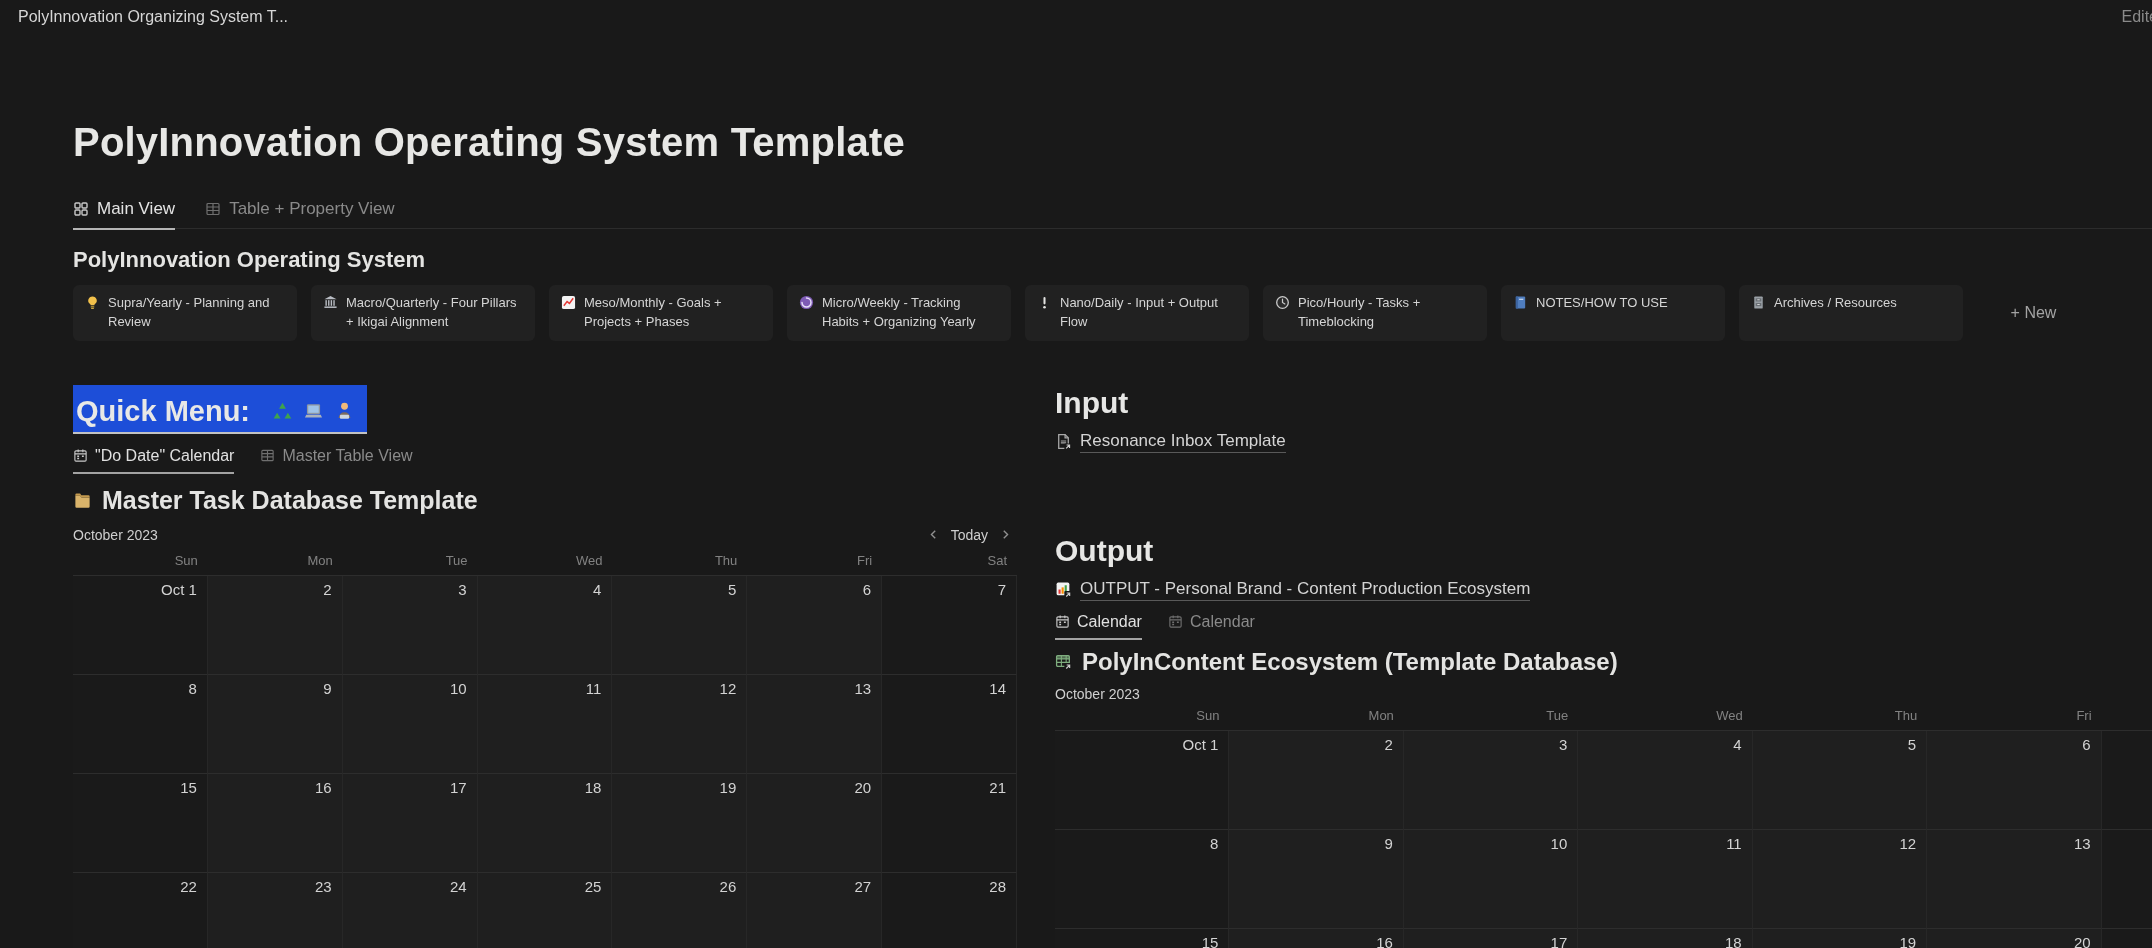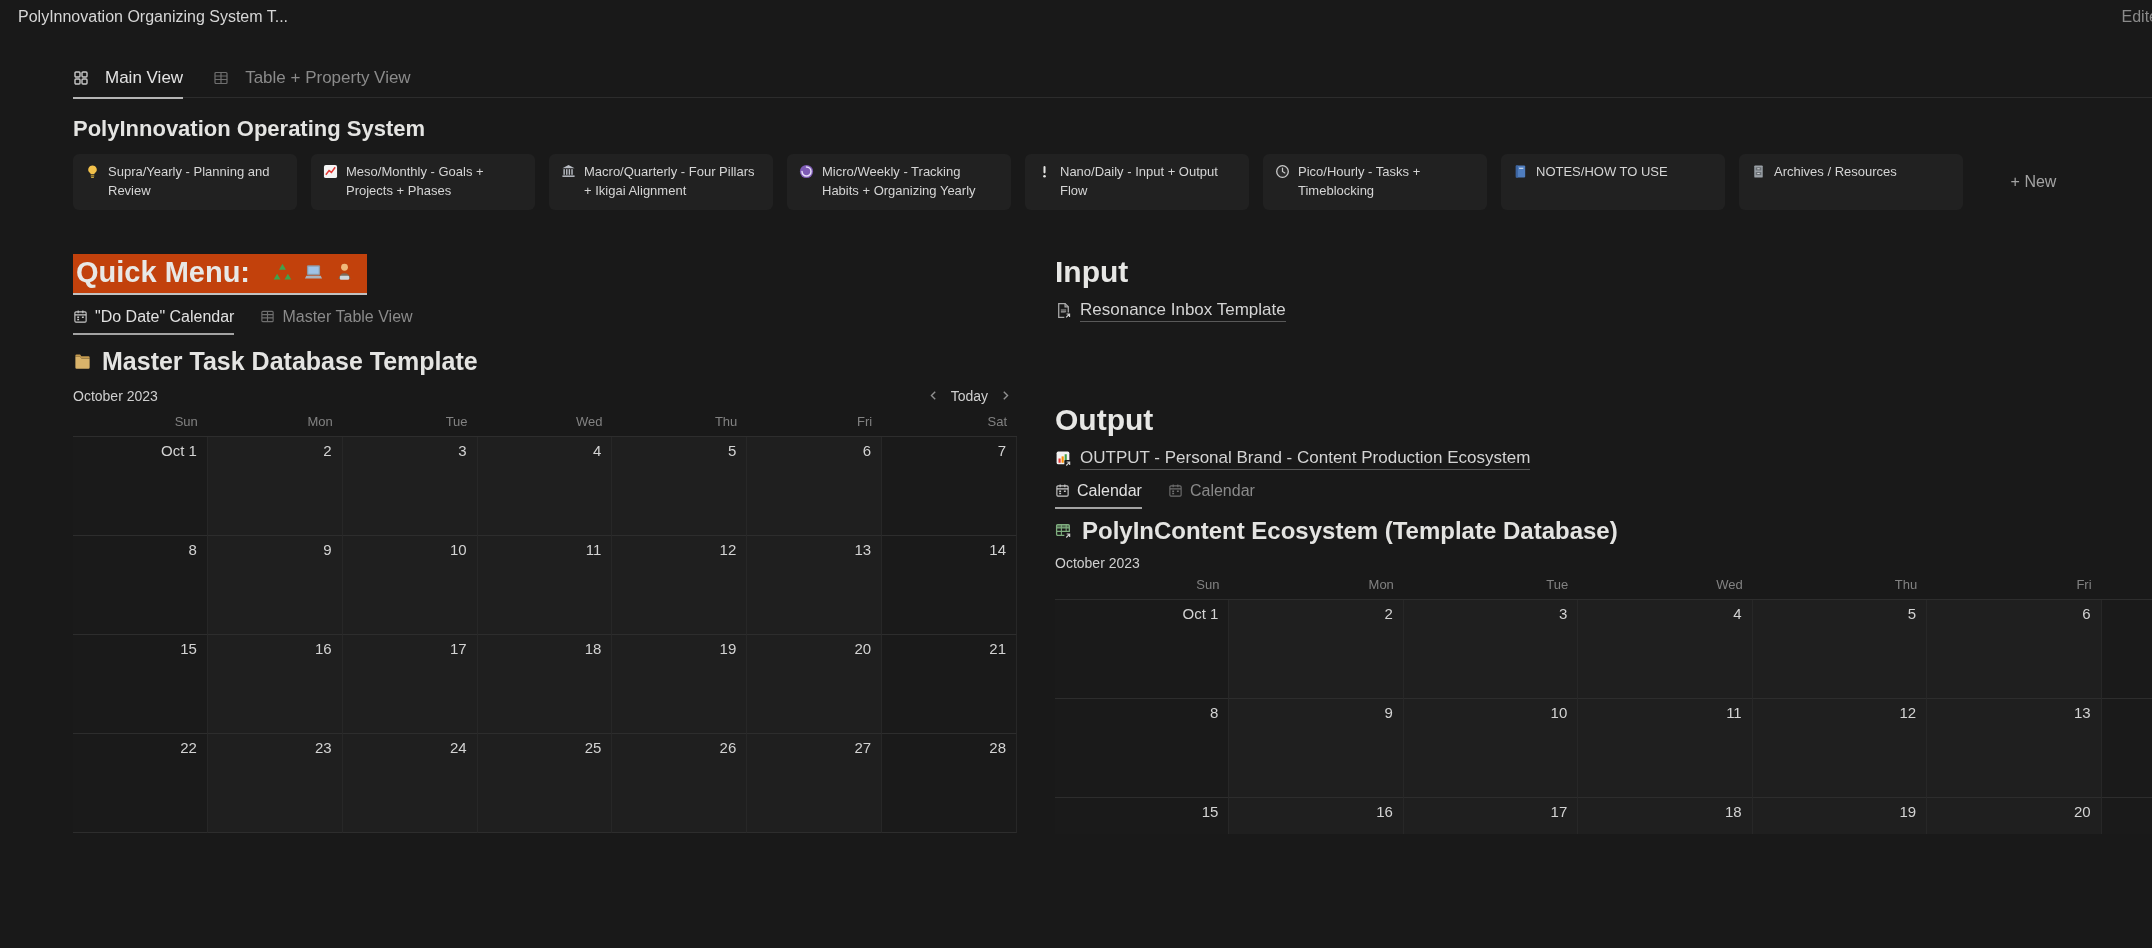--- a/index.html
+++ b/index.html
@@ -12,41 +12,41 @@
   
   .topbar{height:34px;display:flex;align-items:center;padding-left:18px;position:relative;}
   .breadcrumb{font-size:16px;color:#d6d6d6;}
   .edited{position:absolute;right:-6px;top:8px;font-size:16px;color:#8a8a8a;white-space:nowrap;}
 
   
   .content{padding-left:73px;}
   .page-title{margin-top:86px;font-size:40px;font-weight:700;color:#e7e7e5;letter-spacing:.2px;}
 
   .view-tabs{margin-top:34px;display:flex;gap:30px;border-bottom:1px solid #2c2c2c;width:2079px;}
-  .vtab{display:flex;align-items:center;gap:16px;font-size:17px;color:#8a8a8a;padding-bottom:9px;cursor:pointer;}
+  .vtab{display:flex;align-items:center;gap:8px;font-size:17px;color:#8a8a8a;padding-bottom:9px;cursor:pointer;}
   .vtab.active{color:#e3e3e3;box-shadow:0 2px 0 0 #b5b5b5;}
   .vtab .icon{color:#6f6f6f;}
   .vtab.active .icon{color:#c9c9c9;}
 
   .section-heading{margin-top:18px;font-size:22px;font-weight:700;color:#e4e4e2;}
 
   .cards-outer{margin-top:12px;display:flex;gap:14px;width:2017px;align-items:stretch;}
   .card{flex:0 0 200px;background:#212121;border-radius:6px;padding:9px 12px;display:flex;gap:8px;
         align-items:flex-start;font-size:13px;line-height:1.45;color:#d5d5d5;cursor:pointer;}
   .card .icon{margin-top:1px;}
   .new-button{flex:1;display:flex;align-items:center;justify-content:center;color:#a3a3a3;
               font-size:16px;border-radius:6px;cursor:pointer;}
 
   .columns{margin-top:44px;display:flex;gap:38px;align-items:flex-start;}
   .col-left{flex:none;width:944px;}
   .col-right{flex:none;width:1221px;}
 
   
-  .qm-inner{display:inline-flex;align-items:center;gap:22px;background:#c2410c;
-            border-bottom:2px solid #c2c2c2;padding:2px 12px 4px 3px;
+  .qm-inner{display:inline-flex;align-items:center;gap:22px;background:#1d4ed8;
+            border-bottom:2px solid #c2c2c2;padding:10px 12px 4px 3px;
             font-size:29px;font-weight:700;color:#e8e8e6;}
   .qm-icons{display:inline-flex;gap:10px;align-items:center;}
 
   .small-tabs{display:flex;gap:26px;margin-top:13px;}
   .stab{display:flex;align-items:center;gap:7px;font-size:16px;color:#8a8a8a;padding-bottom:7px;cursor:pointer;}
   .stab.active{color:#e0e0e0;box-shadow:0 2px 0 0 #a3a3a3;}
   .stab .icon{color:#6f6f6f;}
   .stab.active .icon{color:#c9c9c9;}
 
   .db-title{display:flex;align-items:center;gap:10px;margin-top:14px;font-size:25px;font-weight:700;color:#e4e4e2;cursor:pointer;}
@@ -79,20 +79,21 @@
 </style>
 </head>
 <body>
 
 <div class="topbar">
   <span class="breadcrumb">PolyInnovation Organizing System T...</span>
   <span class="edited">Edite</span>
 </div>
 
 <div class="content">
+  <div class="page-title">PolyInnovation Operating System Template</div>
 
   <div class="view-tabs">
     <div class="vtab active">
       <span class="icon">
         <svg width="16" height="16" viewBox="0 0 16 16" fill="none" stroke="currentColor" stroke-width="1.4">
             <rect x="2" y="2" width="5" height="5" rx="1"></rect>
             <rect x="9" y="2" width="5" height="5" rx="1"></rect>
             <rect x="2" y="9" width="5" height="5" rx="1"></rect>
             <rect x="9" y="9" width="5" height="5" rx="1"></rect>
           </svg>
@@ -119,39 +120,39 @@
           <svg width="15" height="15" viewBox="0 0 16 16">
             <path d="M8 1.5a4.5 4.5 0 0 1 2.6 8.2c-.4.3-.6.6-.6 1v.3H6v-.3c0-.4-.2-.7-.6-1A4.5 4.5 0 0 1 8 1.5z" fill="#f2c14b"></path>
             <rect x="6" y="12" width="4" height="1.4" rx=".7" fill="#caa53d"></rect>
             <rect x="6.4" y="13.8" width="3.2" height="1.2" rx=".6" fill="#caa53d"></rect>
           </svg>
         </span>
         <span class="card-label">Supra/Yearly - Planning and Review</span>
       </div>
       <div class="card">
         <span class="icon">
-          <svg width="15" height="15" viewBox="0 0 16 16">
-            <rect x="1" y="1" width="14" height="14" rx="2" fill="#f4f4f4"></rect>
-            <path d="M3 11.5 6.5 7l2.5 2 4-5.5" stroke="#e53935" stroke-width="1.6" fill="none"></path>
-          </svg>
-        </span>
-        <span class="card-label">Meso/Monthly - Goals + Projects + Phases</span>
-      </div>
-      <div class="card">
-        <span class="icon">
           <svg width="15" height="15" viewBox="0 0 16 16" fill="#b9bdc4">
             <path d="M8 1 1.5 4.5h13z"></path>
             <rect x="2.6" y="5.5" width="1.5" height="6"></rect>
             <rect x="5.4" y="5.5" width="1.5" height="6"></rect>
             <rect x="8.2" y="5.5" width="1.5" height="6"></rect>
             <rect x="11" y="5.5" width="1.5" height="6"></rect>
             <rect x="1.5" y="12.2" width="13" height="1.6"></rect>
           </svg>
         </span>
         <span class="card-label">Macro/Quarterly - Four Pillars + Ikigai Alignment</span>
+      </div>
+      <div class="card">
+        <span class="icon">
+          <svg width="15" height="15" viewBox="0 0 16 16">
+            <rect x="1" y="1" width="14" height="14" rx="2" fill="#f4f4f4"></rect>
+            <path d="M3 11.5 6.5 7l2.5 2 4-5.5" stroke="#e53935" stroke-width="1.6" fill="none"></path>
+          </svg>
+        </span>
+        <span class="card-label">Meso/Monthly - Goals + Projects + Phases</span>
       </div>
       <div class="card">
         <span class="icon">
           <svg width="15" height="15" viewBox="0 0 16 16">
             <circle cx="8" cy="8" r="7" fill="#7e5bb5"></circle>
             <path d="M8 3.2a4.8 4.8 0 1 1-4.8 4.8" stroke="#e7defa" stroke-width="1.6" fill="none" stroke-linecap="round"></path>
           </svg>
         </span>
         <span class="card-label">Micro/Weekly - Tracking Habits + Organizing Yearly</span>
       </div>

